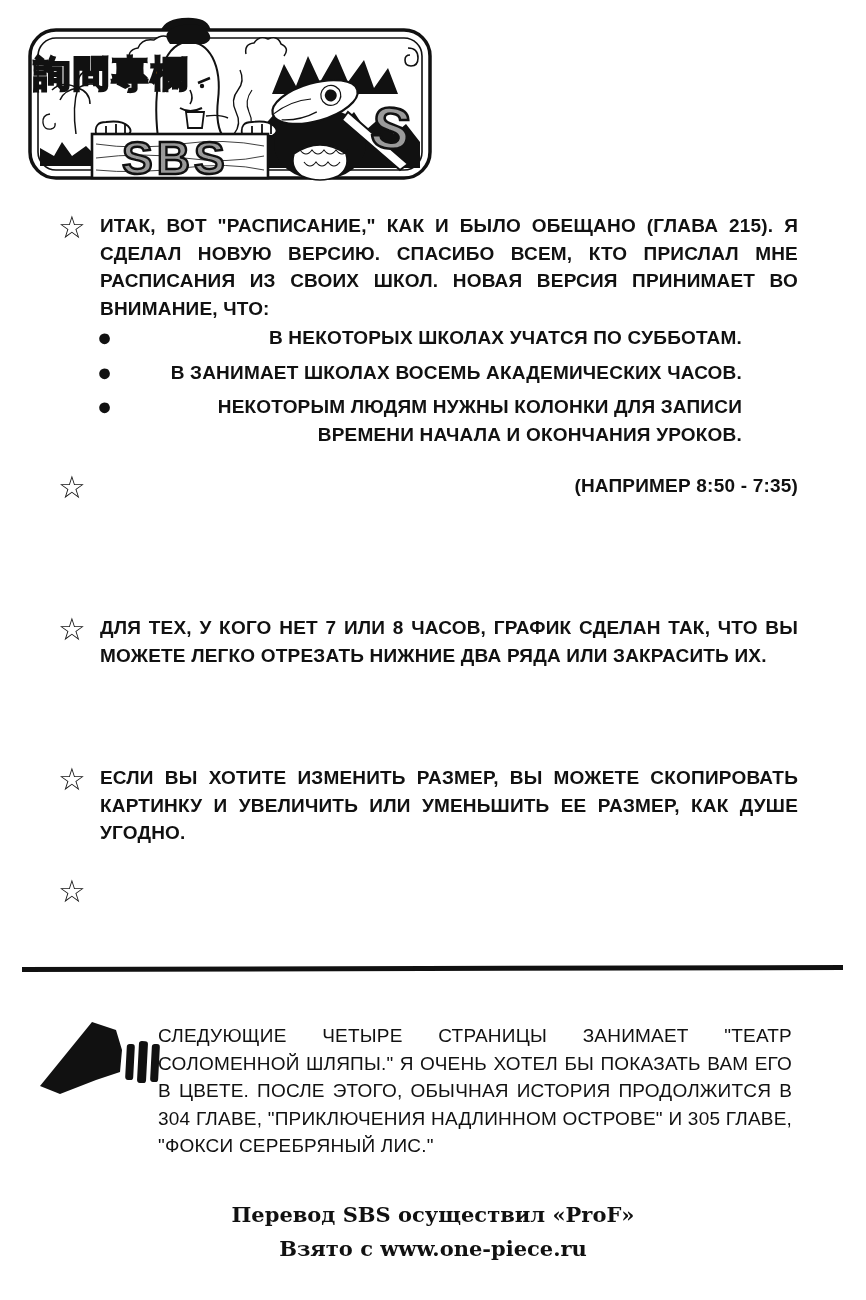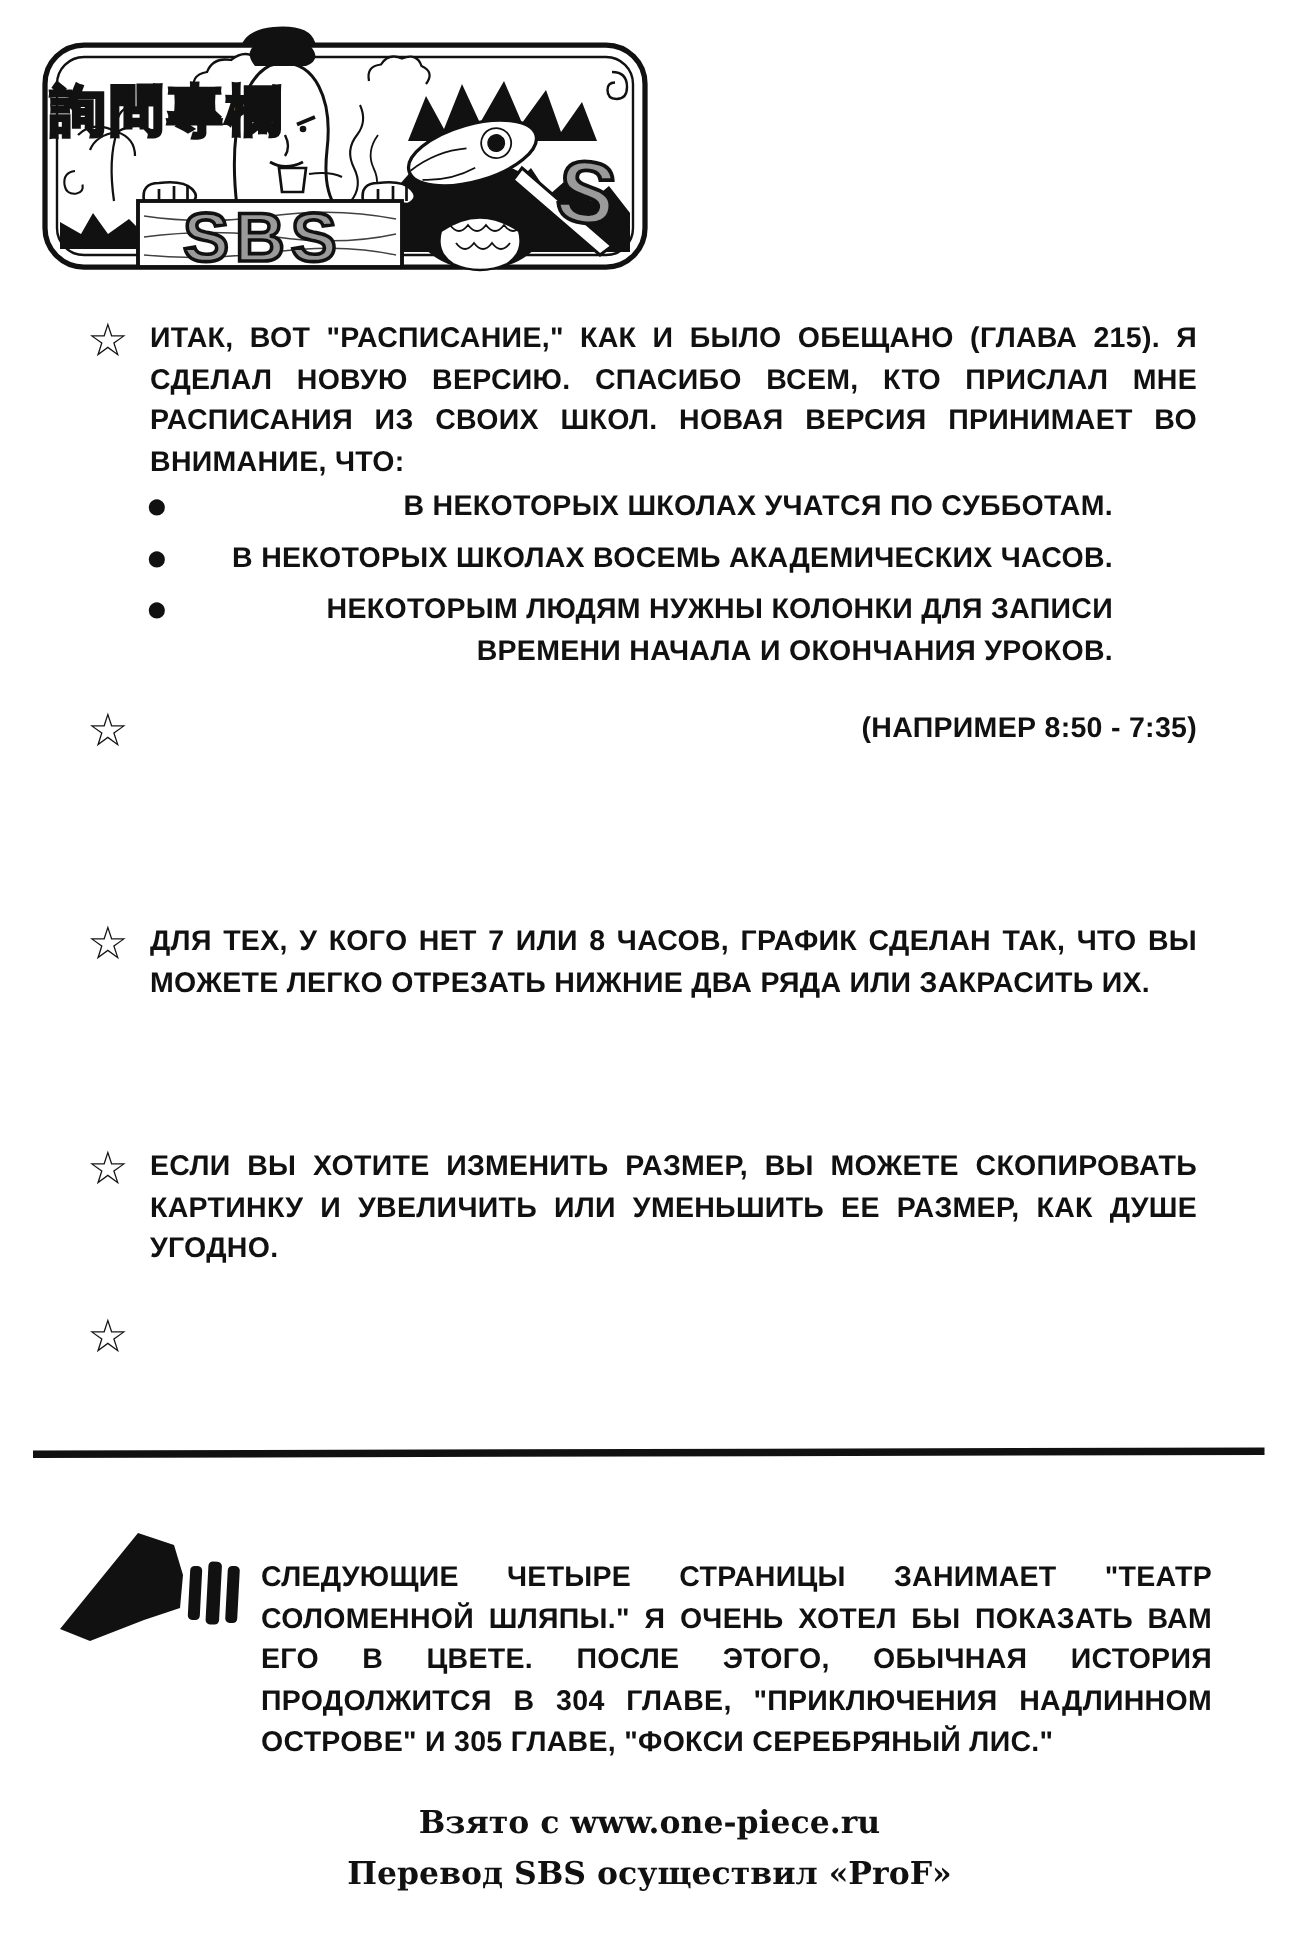--- a/index.html
+++ b/index.html
@@ -42,22 +42,22 @@
   }
   .bullets li{display:flex;align-items:flex-start;margin-bottom:7px;}
   .dot{flex:0 0 36px;font-size:25px;line-height:27px;color:#111;}
   .bullets .ptext{text-align:right;}
   .divider{
     position:absolute;left:22px;top:966px;width:821px;height:5px;
     background:#111;transform:rotate(-0.15deg);
   }
   .announcement{
     position:absolute;left:158px;top:1022px;width:634px;
-    font-size:19px;font-weight:700;line-height:27.5px;
-    text-align:justify;letter-spacing:.2px;margin:16px;
+    font-size:19px;font-weight:400;line-height:27.5px;
+    text-align:justify;letter-spacing:.2px;margin:0;
   }
   .hand-icon{position:absolute;left:34px;top:1010px;width:128px;height:100px;}
   .footer{
     position:absolute;left:0;top:1198px;width:866px;
     text-align:center;
     font-family:"DejaVu Serif",serif;
     font-weight:600;color:#111;
   }
   .footer div{font-size:21px;line-height:34px;}
 </style>
@@ -142,21 +142,21 @@
     <p class="ptext">ИТАК, ВОТ "РАСПИСАНИЕ," КАК И БЫЛО ОБЕЩАНО (ГЛАВА 215). Я СДЕЛАЛ НОВУЮ ВЕРСИЮ. СПАСИБО ВСЕМ, КТО ПРИСЛАЛ МНЕ РАСПИСАНИЯ ИЗ СВОИХ ШКОЛ. НОВАЯ ВЕРСИЯ ПРИНИМАЕТ ВО ВНИМАНИЕ, ЧТО:</p>
   </div>
 
   <ul class="bullets">
     <li>
       <span class="dot">●</span>
       <p class="ptext">В НЕКОТОРЫХ ШКОЛАХ УЧАТСЯ ПО СУББОТАМ.</p>
     </li>
     <li>
       <span class="dot">●</span>
-      <p class="ptext">В НЕКОТОРЫХ ШКОЛАХ ВОСЕМЬ АКАДЕМИЧЕСКИХ ЧАСОВ.</p>
+      <p class="ptext">В ЗАНИМАЕТ ШКОЛАХ ВОСЕМЬ АКАДЕМИЧЕСКИХ ЧАСОВ.</p>
     </li>
     <li>
       <span class="dot">●</span>
       <p class="ptext">НЕКОТОРЫМ ЛЮДЯМ НУЖНЫ КОЛОНКИ ДЛЯ ЗАПИСИ ВРЕМЕНИ НАЧАЛА И ОКОНЧАНИЯ УРОКОВ.</p>
     </li>
   </ul>
 
   <div class="star-para" style="top:472px;">
     <span class="star">☆</span>
     <p class="ptext">
@@ -182,17 +182,17 @@
 
   <svg class="hand-icon" viewBox="0 0 128 100">
     <path d="M6,76 L58,12 L82,20 L88,40 L86,62 L62,70 L26,84 Z" fill="#111"></path>
     <rect x="92" y="34" width="8" height="36" rx="3" fill="#111" transform="rotate(3 96 52)"></rect>
     <rect x="104" y="31" width="9" height="42" rx="3" fill="#111" transform="rotate(3 108 52)"></rect>
     <rect x="117" y="34" width="8" height="38" rx="3" fill="#111" transform="rotate(3 121 53)"></rect>
   </svg>
   <p class="announcement">СЛЕДУЮЩИЕ ЧЕТЫРЕ СТРАНИЦЫ ЗАНИМАЕТ "ТЕАТР СОЛОМЕННОЙ ШЛЯПЫ." Я ОЧЕНЬ ХОТЕЛ БЫ ПОКАЗАТЬ ВАМ ЕГО В ЦВЕТЕ. ПОСЛЕ ЭТОГО, ОБЫЧНАЯ ИСТОРИЯ ПРОДОЛЖИТСЯ В 304 ГЛАВЕ, "ПРИКЛЮЧЕНИЯ НАДЛИННОМ ОСТРОВЕ" И 305 ГЛАВЕ, "ФОКСИ СЕРЕБРЯНЫЙ ЛИС."</p>
 
   <div class="footer">
+    <div>Перевод SBS осуществил «ProF»</div>
     <div>Взято с www.one-piece.ru</div>
-    <div>Перевод SBS осуществил «ProF»</div>
   </div>
 
 </div>
 
 </body></html>

